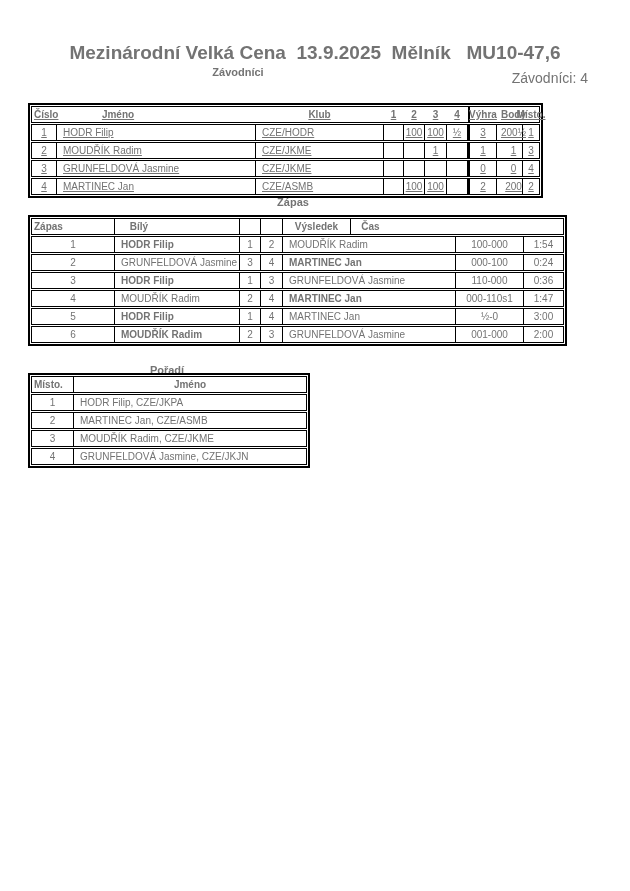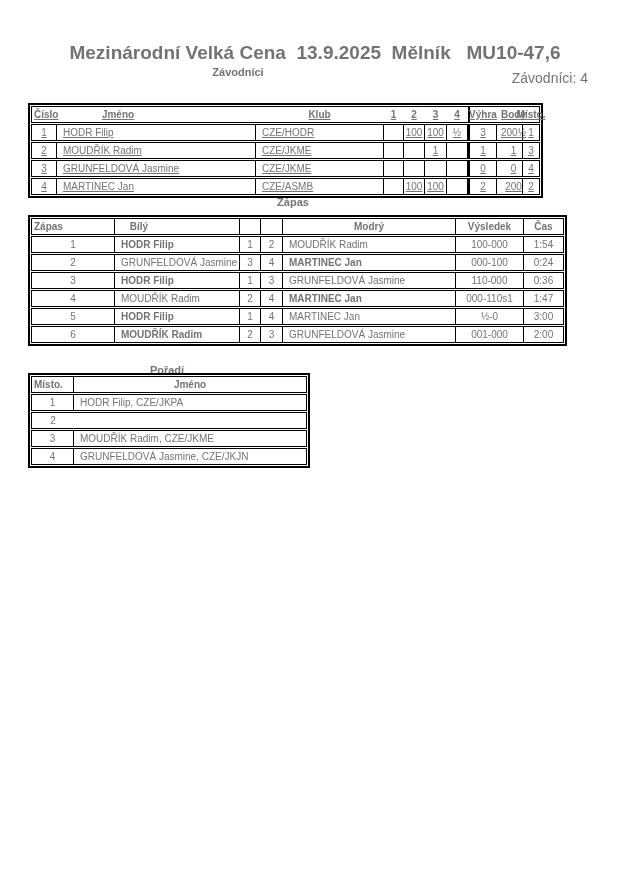--- a/index.html
+++ b/index.html
@@ -232,23 +232,20 @@
         </div>
       <div class="cell w-bily shl">
           <span>Bílý</span>
         </div>
       <div class="cell w-n1">
           <span></span>
         </div>
       <div class="cell w-n2">
           <span></span>
         </div>
-      <div class="cell w-modry">
-          <span>Modrý</span>
-        </div>
       <div class="cell w-vysledek">
           <span>Výsledek</span>
         </div>
       <div class="cell w-cas">
           <span>Čas</span>
         </div>
     </div>
 
     <div class="row">
       <div class="cell w-zapas">
@@ -411,20 +408,23 @@
           <span>1</span>
         </div>
       <div class="cell w-jmeno3 left">
           <span>HODR Filip, CZE/JKPA</span>
         </div>
     </div>
     <div class="row">
       <div class="cell w-misto3">
           <span>2</span>
         </div>
+      <div class="cell w-jmeno3 left">
+          <span>MARTINEC Jan, CZE/ASMB</span>
+        </div>
     </div>
     <div class="row">
       <div class="cell w-misto3">
           <span>3</span>
         </div>
       <div class="cell w-jmeno3 left">
           <span>MOUDŘÍK Radim, CZE/JKME</span>
         </div>
     </div>
     <div class="row">

